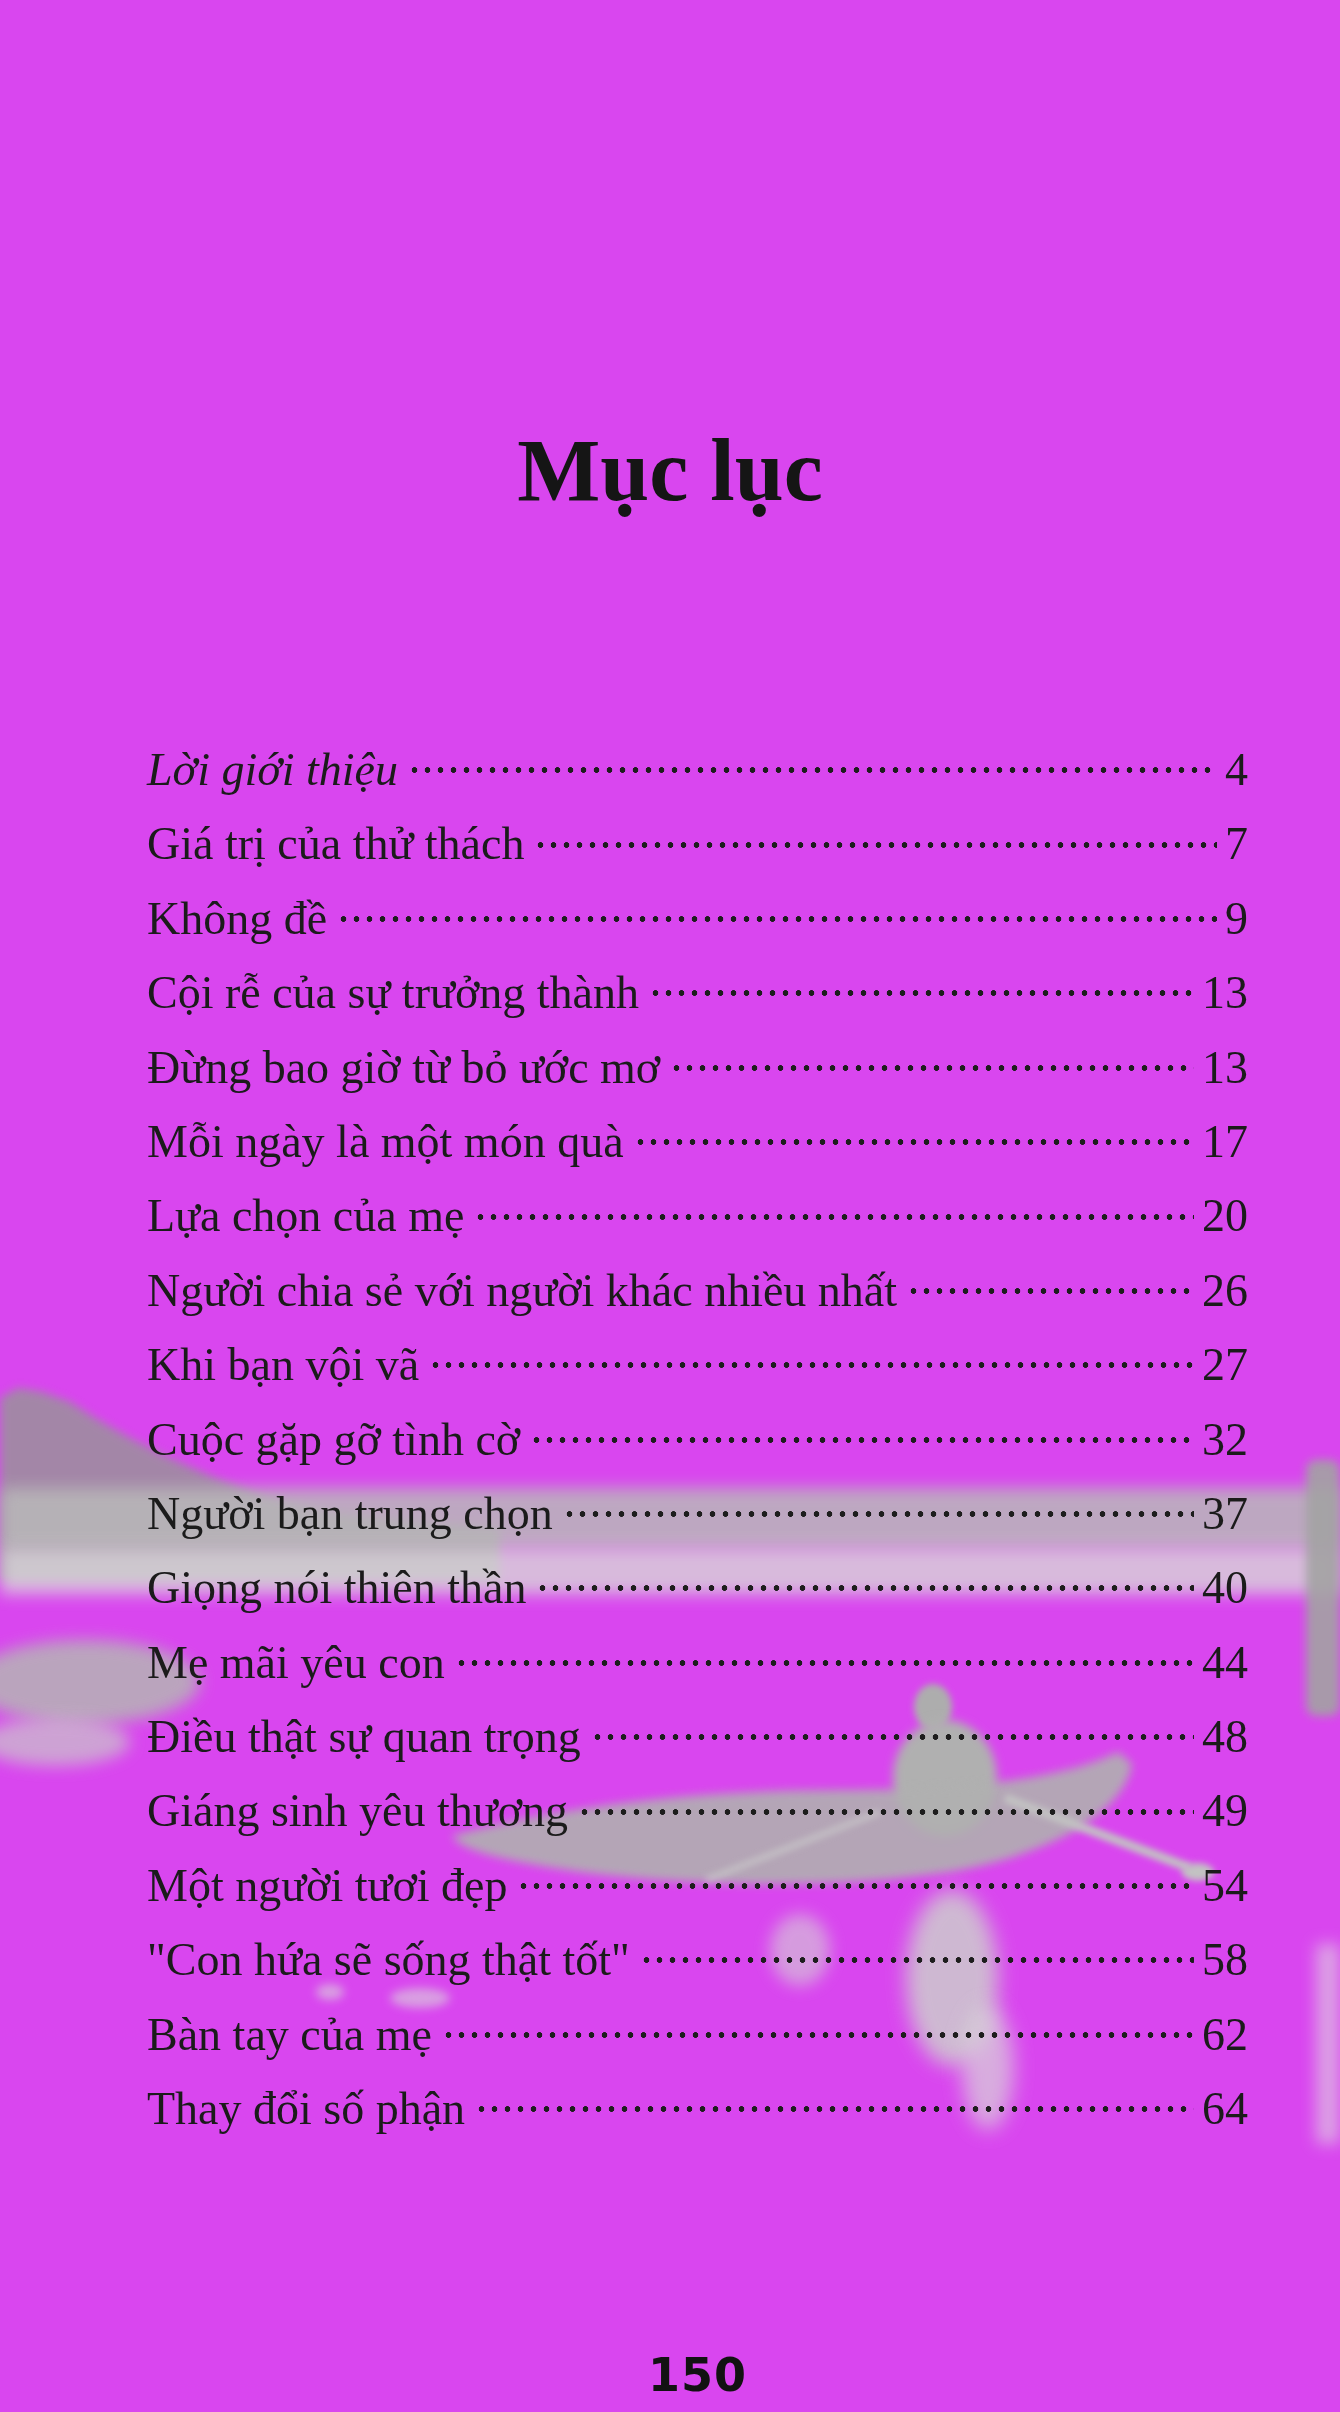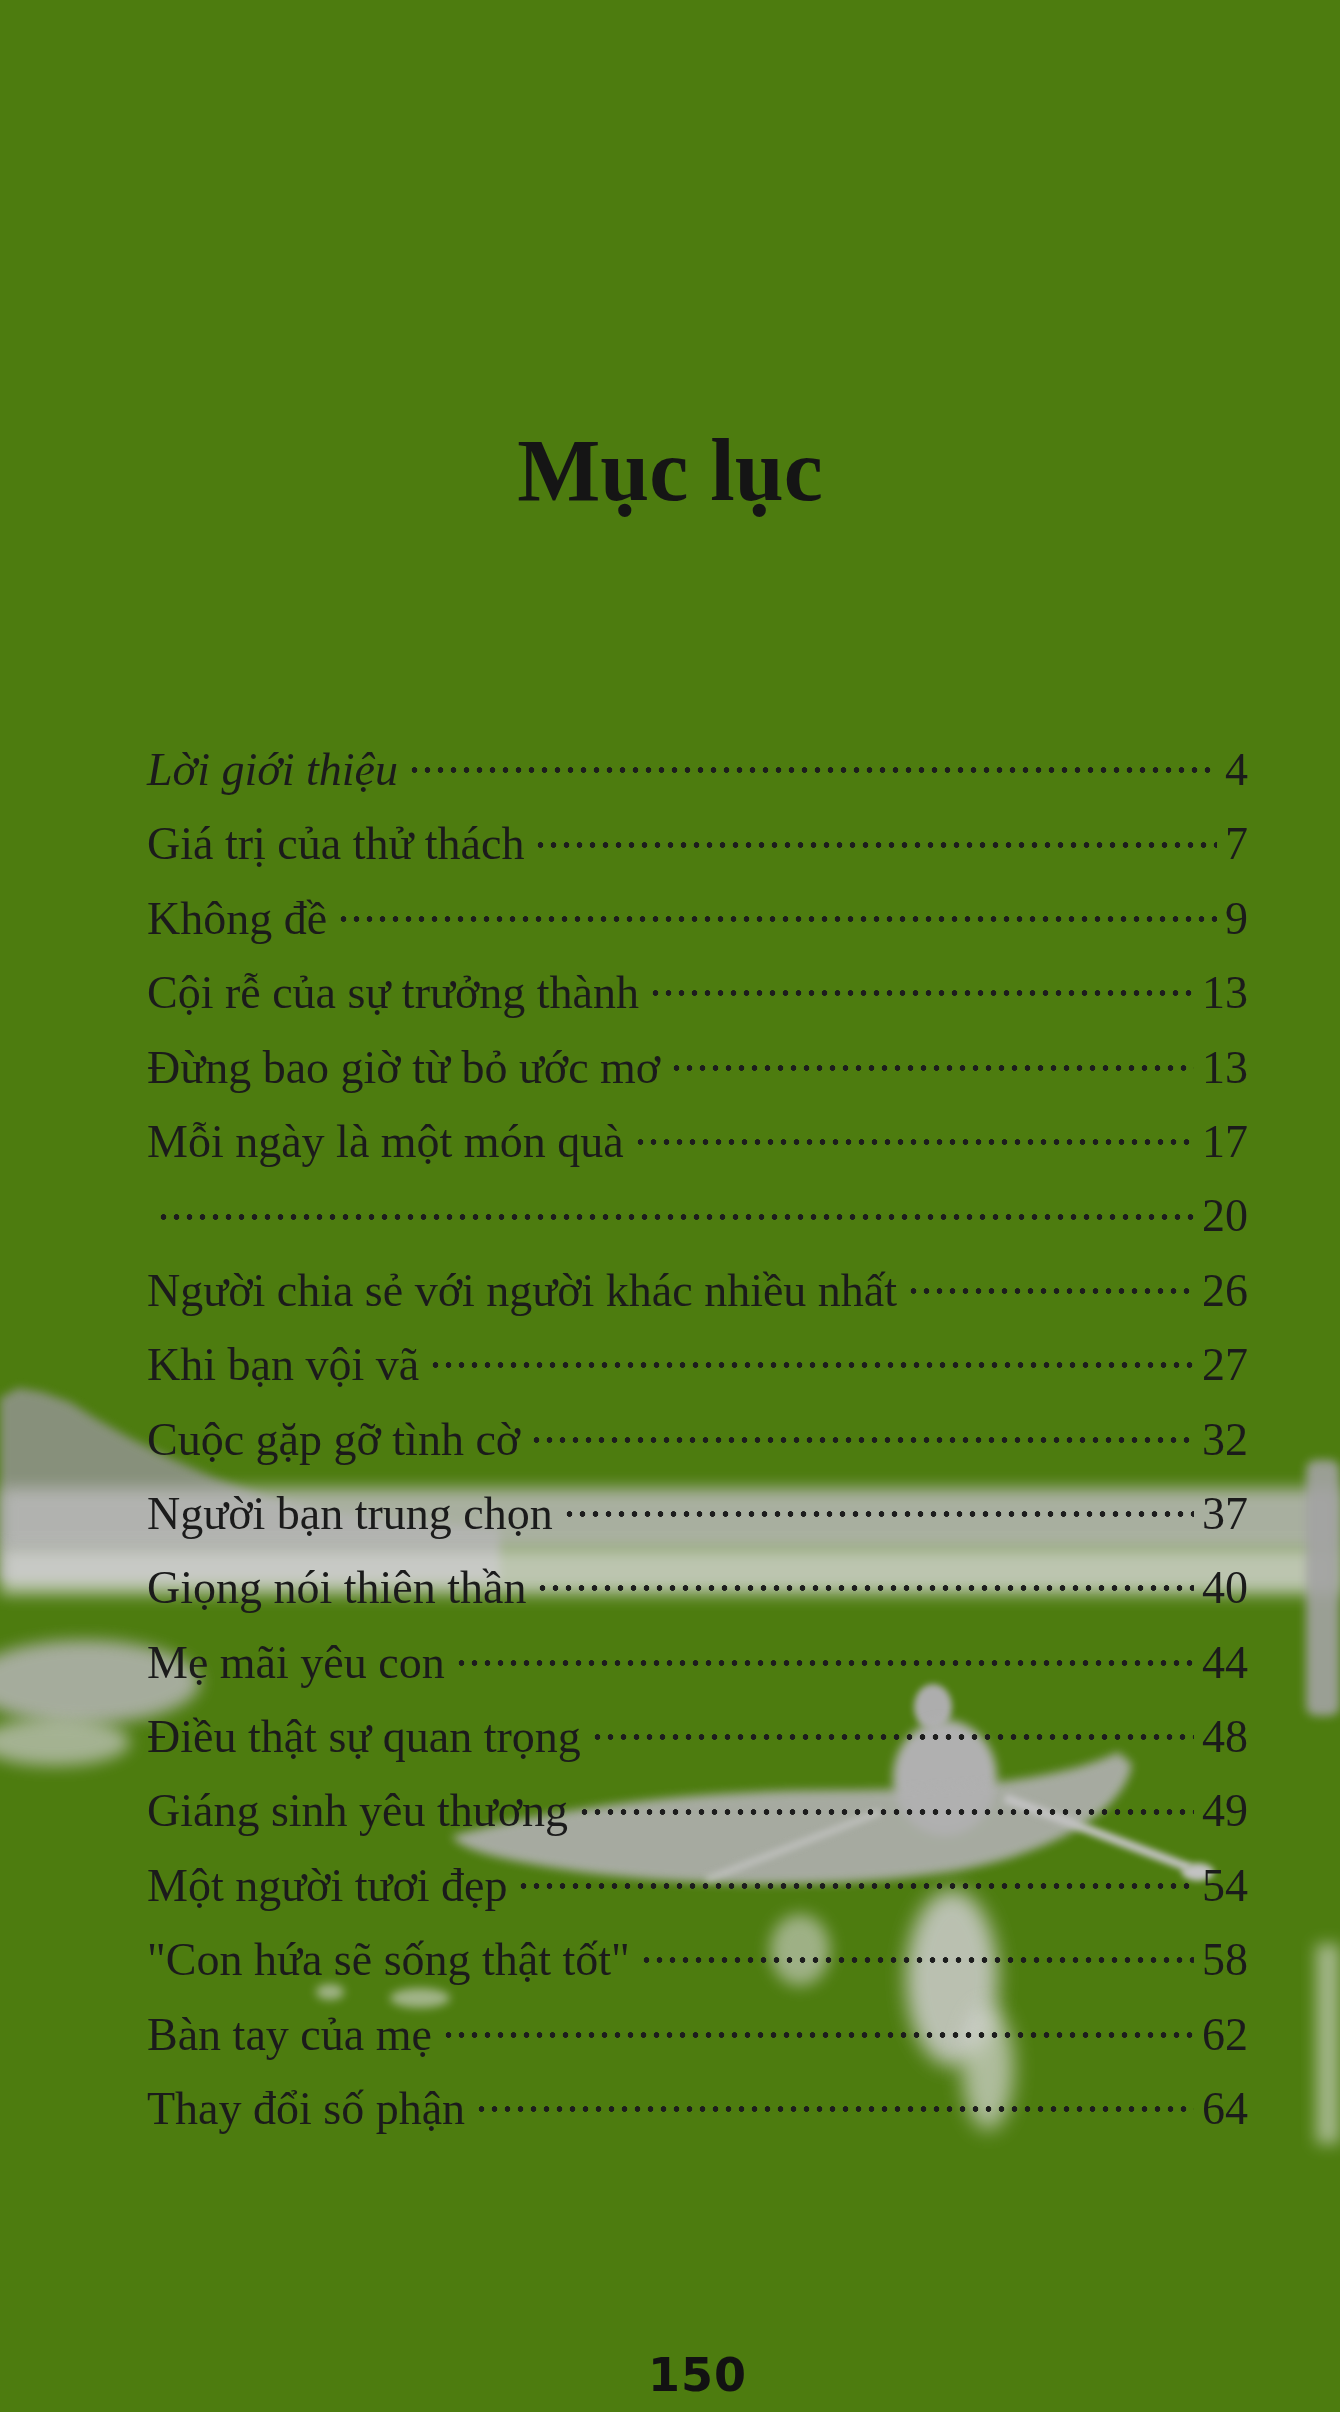--- a/index.html
+++ b/index.html
@@ -1,20 +1,20 @@
 <!DOCTYPE html>
 <html><head>
 <meta charset="utf-8">
 <style>
   html,body{margin:0;padding:0;background:#e8e8e8;}
   .page{
     position:relative;
     width:1340px;height:2412px;
     margin:0 auto;
-    background:#4d7c0f;
+    background:#d946ef;
     overflow:hidden;
     font-family:"Liberation Serif","DejaVu Serif",serif;
     color:#1b1b1b;
   }
   
   .watermark{
     position:absolute;left:0;top:0;width:1340px;height:2412px;
     z-index:0;pointer-events:none;
   }
   .content{position:relative;z-index:1;}
@@ -127,20 +127,21 @@
     <span class="toc-label">Đừng bao giờ từ bỏ ước mơ</span>
     <span class="toc-dots"></span>
     <span class="toc-page">13</span>
   </div>
         <div class="toc-row">
     <span class="toc-label">Mỗi ngày là một món quà</span>
     <span class="toc-dots"></span>
     <span class="toc-page">17</span>
   </div>
         <div class="toc-row">
+    <span class="toc-label">Lựa chọn của mẹ</span>
     <span class="toc-dots"></span>
     <span class="toc-page">20</span>
   </div>
         <div class="toc-row">
     <span class="toc-label">Người chia sẻ với người khác nhiều nhất</span>
     <span class="toc-dots"></span>
     <span class="toc-page">26</span>
   </div>
         <div class="toc-row">
     <span class="toc-label">Khi bạn vội vã</span>

